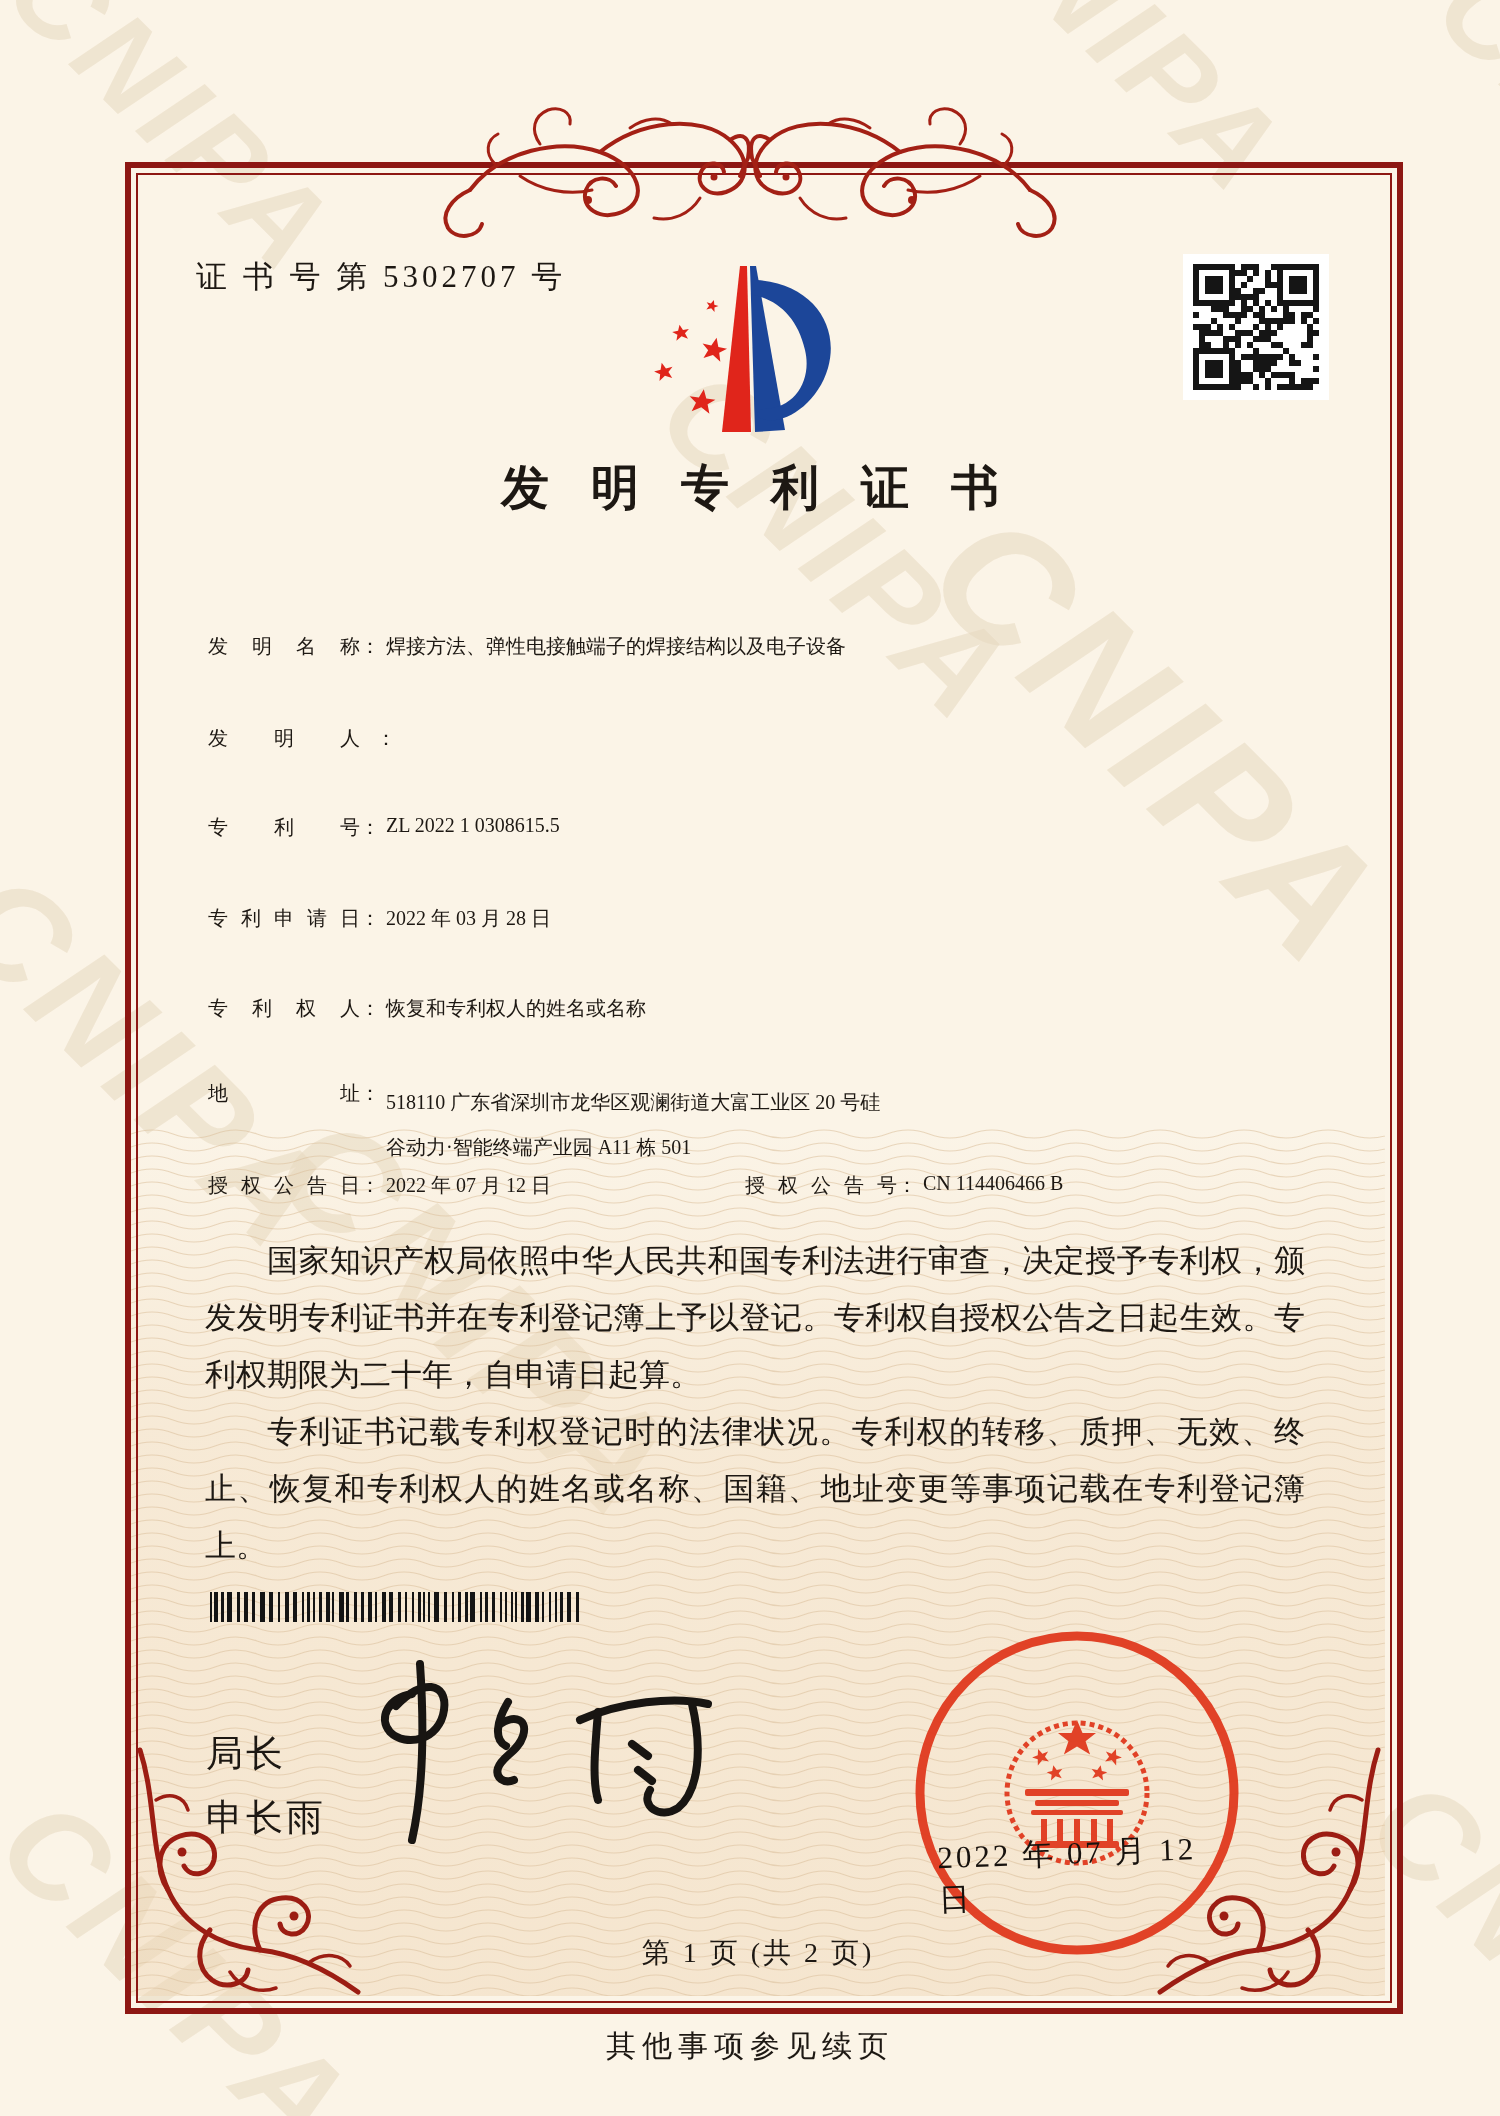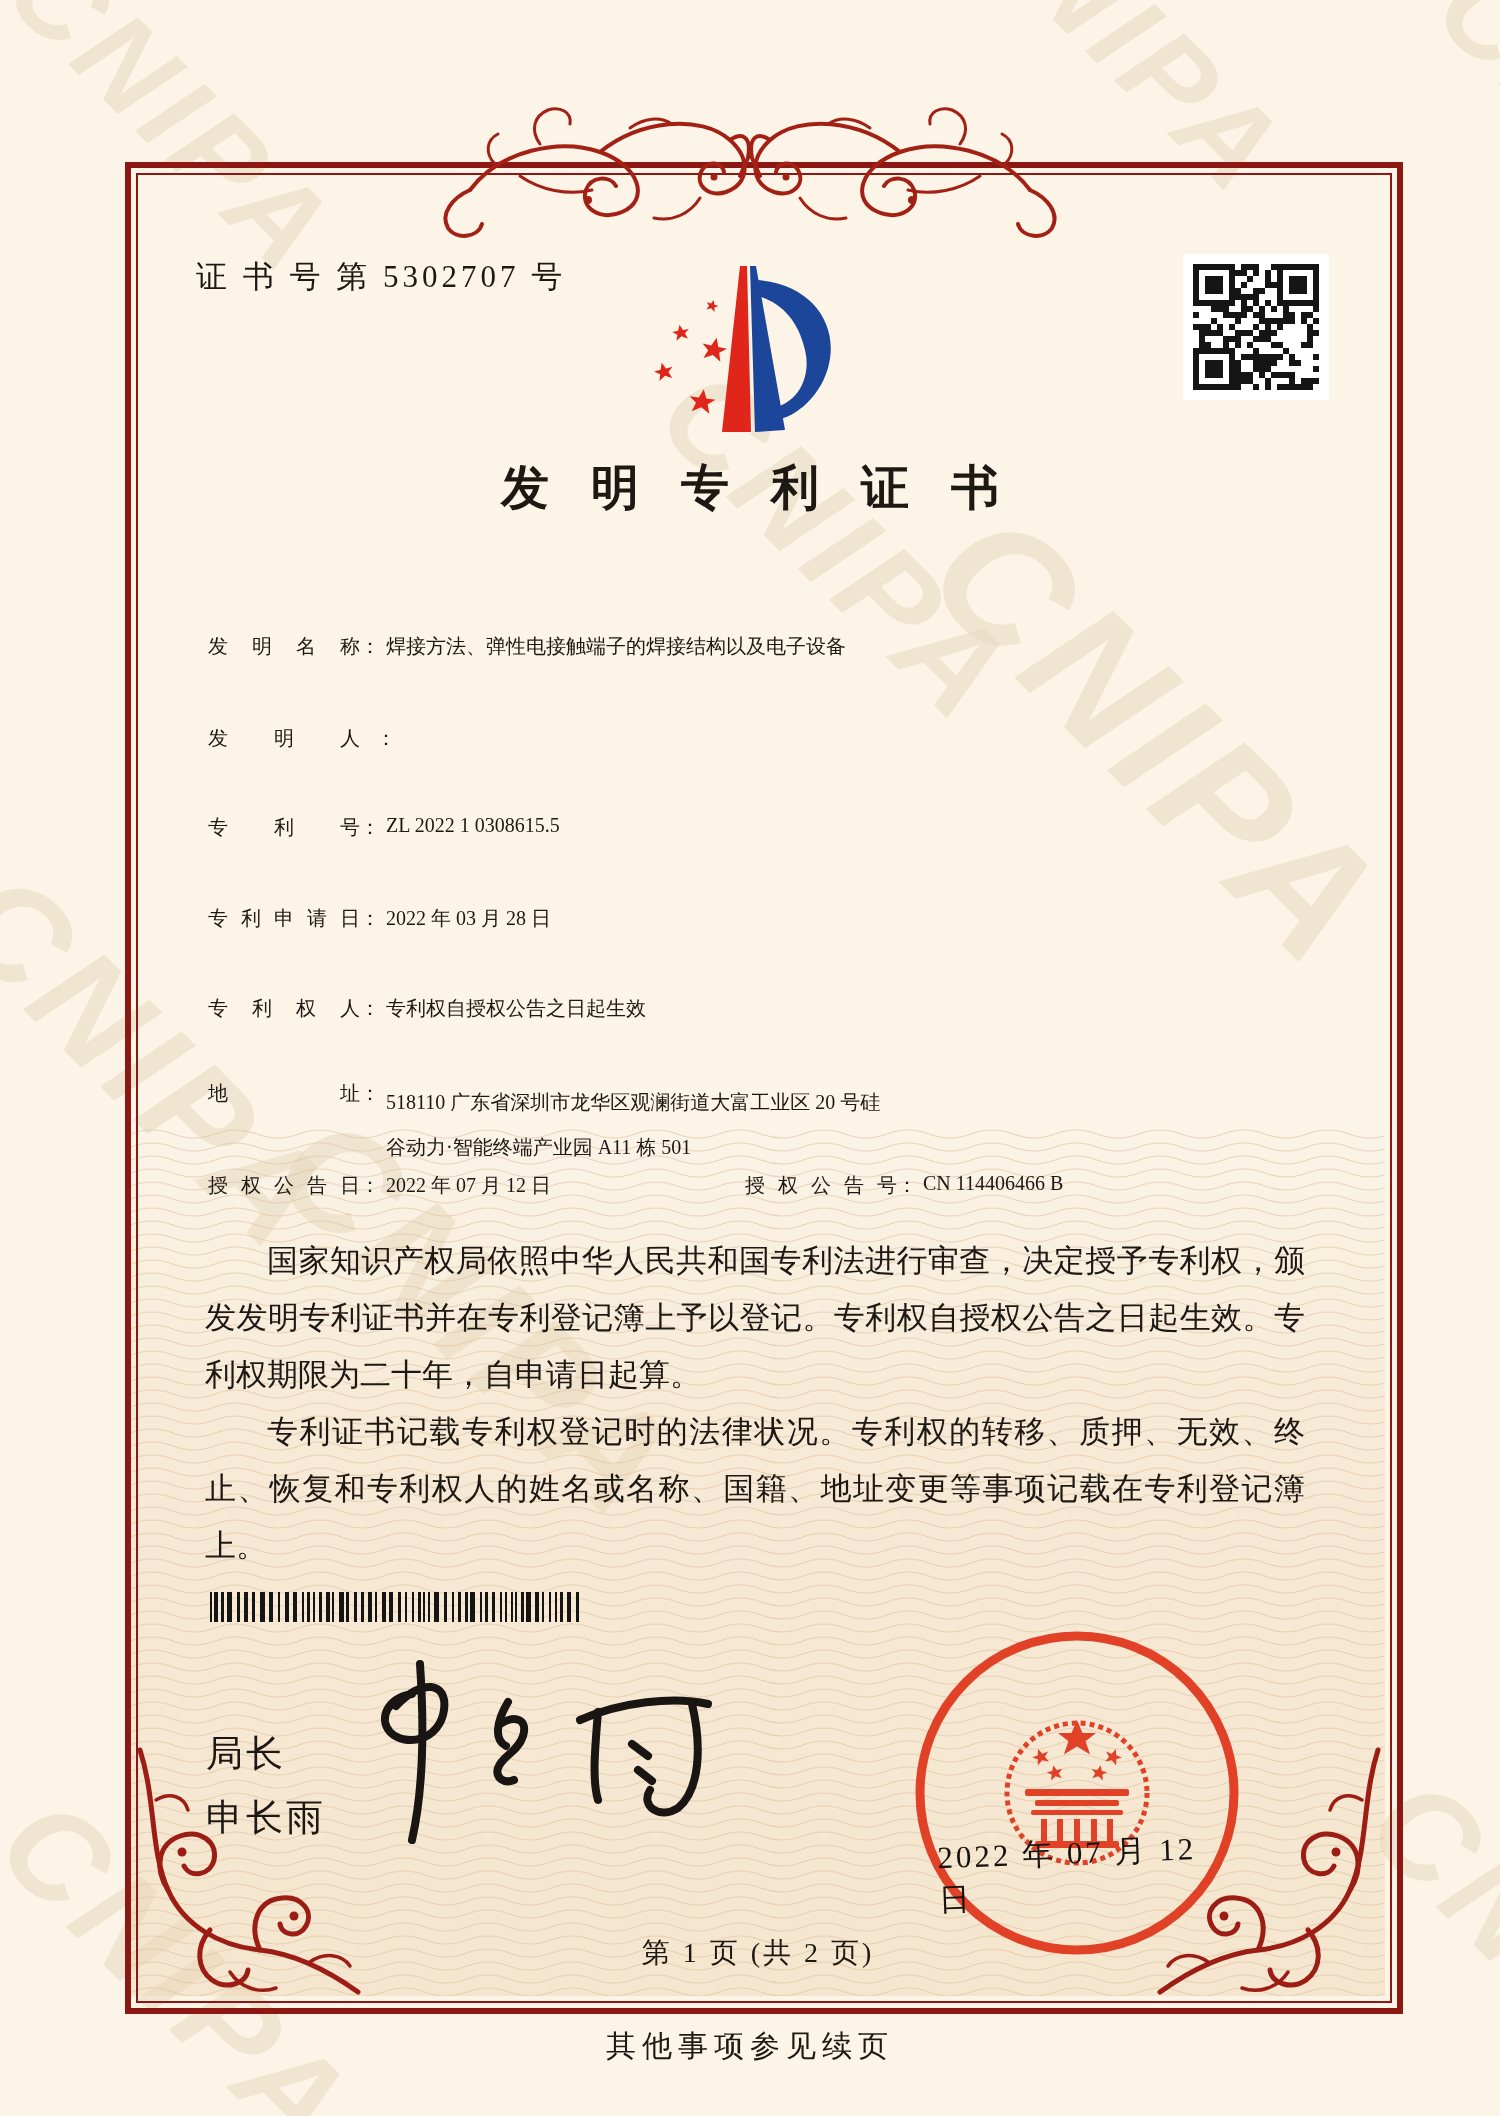--- a/index.html
+++ b/index.html
@@ -448,21 +448,21 @@
       <span class="fval">ZL 2022 1 0308615.5</span>
   </div>
   <div class="row" style="top:905px;">
     <span class="flabel">专利申请日</span>
       <span class="colon">：</span>
       <span class="fval">2022 年 03 月 28 日</span>
   </div>
   <div class="row" style="top:995px;">
     <span class="flabel">专利权人</span>
       <span class="colon">：</span>
-      <span class="fval">专利权自授权公告之日起生效</span>
+      <span class="fval">恢复和专利权人的姓名或名称</span>
   </div>
   <div class="row" style="top:1080px;">
     <span class="flabel">地址</span>
       <span class="colon">：</span>
     <span class="fval addr-lines">
       <div>518110 广东省深圳市龙华区观澜街道大富工业区 20 号硅</div>
       <div>谷动力·智能终端产业园 A11 栋 501</div>
     </span>
   </div>
   <div class="row" style="top:1172px;">

